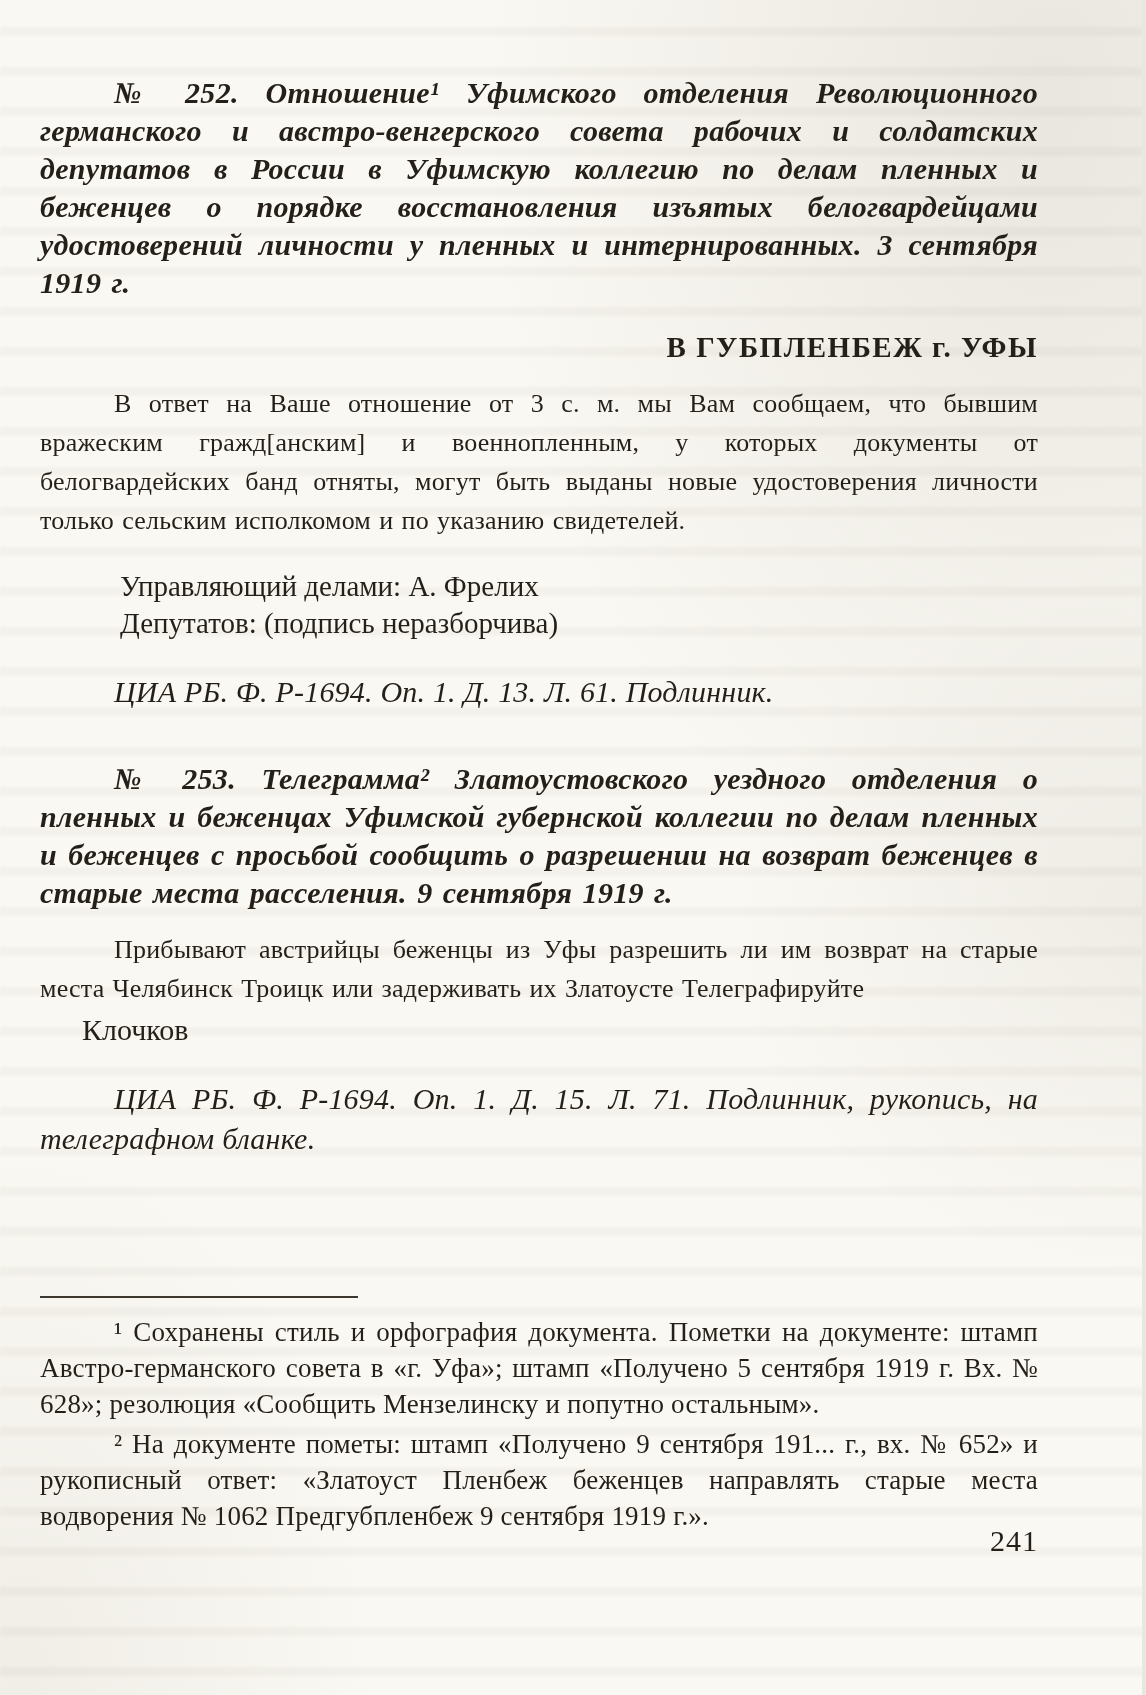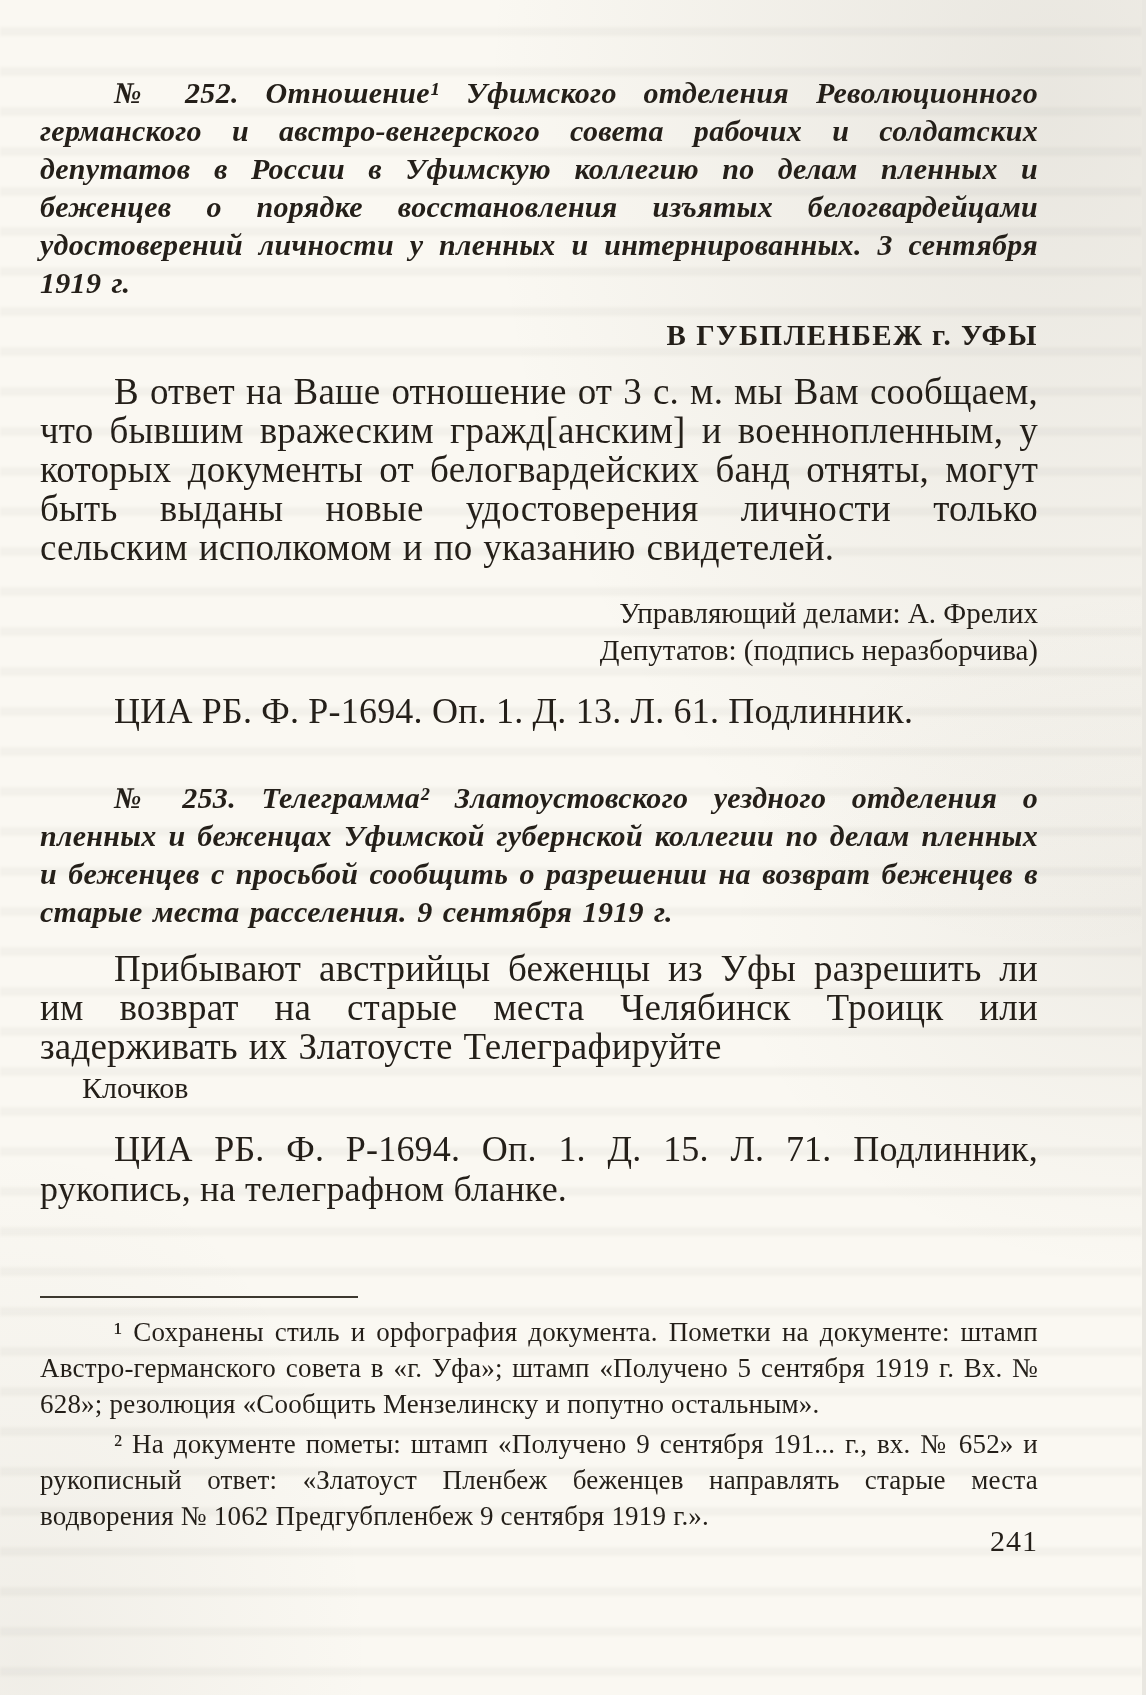--- a/index.html
+++ b/index.html
@@ -48,57 +48,57 @@
     font-style: italic;
     font-size: 30px;
     line-height: 38px;
     text-align: justify;
     text-indent: 74px;
     letter-spacing: 0.3px;
     word-spacing: 2.5px;
   }
 
   .addressee {
-    margin-top: 14px;
+    margin-top: 26px;
     font-weight: 700;
     font-size: 29px;
     line-height: 38px;
     text-align: right;
     letter-spacing: 1.5px;
   }
 
   .doc-body { margin-top: 18px; }
 
   .doc-body p {
-    font-size: 37px;
+    font-size: 26px;
     line-height: 39px;
     text-align: justify;
     text-indent: 74px;
     letter-spacing: 0.2px;
     word-spacing: 1.5px;
   }
 
   .signatures {
     margin-top: 28px;
     margin-left: 80px;
     font-size: 29px;
     line-height: 37px;
-    text-align: right;
   }
 
   .telegram-signature {
     margin-top: 2px;
     margin-left: 42px;
     font-size: 30px;
     line-height: 39px;
   }
 
   .source {
-    margin-top: 22px;
-    font-size: 36px;
+    margin-top: 30px;
+    font-style: italic;
+    font-size: 30px;
     line-height: 40px;
     text-align: justify;
     text-indent: 74px;
     letter-spacing: 0.2px;
   }
 
   .doc-second { margin-top: 48px; }
 
   .footnotes {
     position: absolute;

